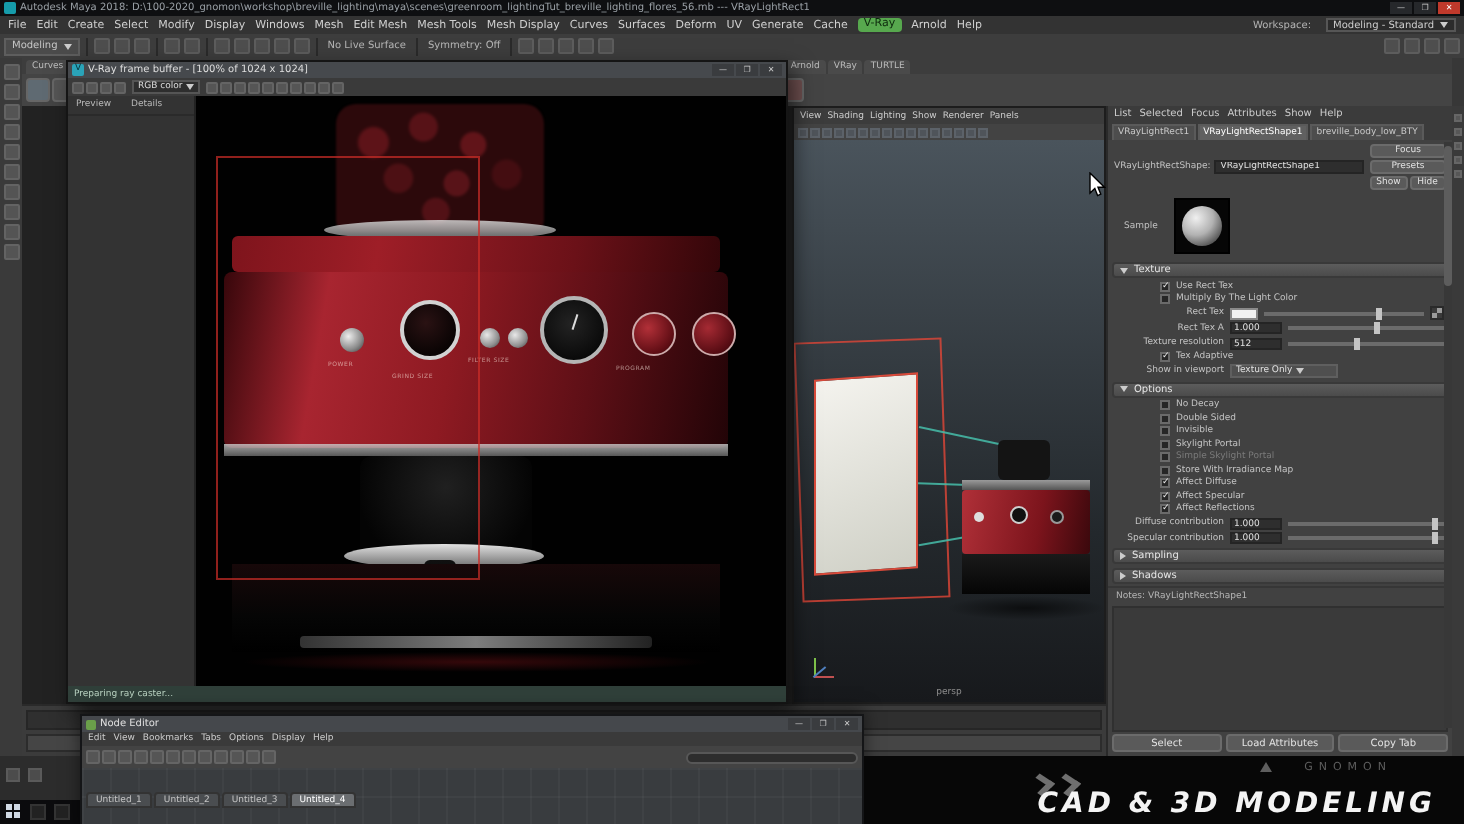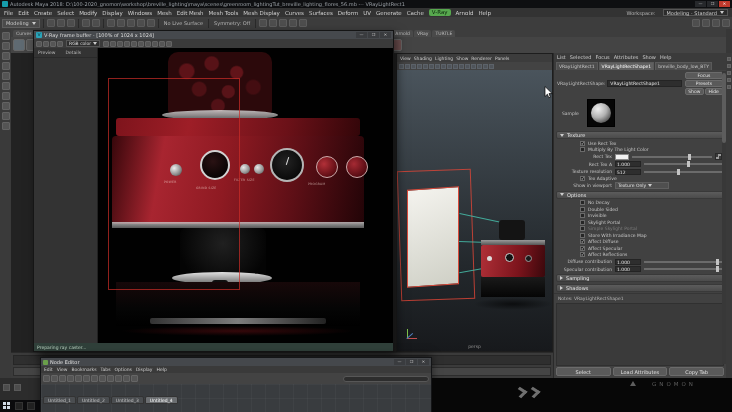--- a/index.html
+++ b/index.html
@@ -675,20 +675,21 @@
         <span class="ne-tab active">Untitled_4</span>
       </div>
     </div>
   </div>
 
   <div class="gnomon">
     <span class="chev" style="left:84px;top:10px;"></span>
     <span class="chev" style="left:97px;top:10px;"></span>
     <span class="gn-tri"></span>
     <span class="gn-brand">GNOMON</span>
+    <span class="gn-caption">CAD &amp; 3D MODELING</span>
   </div>
 
   <div class="cursor">
     <svg width="9" height="13" viewBox="0 0 9 13">
         <path d="M1,0.5 L1,10.5 L3.4,8.2 L4.8,11.8 L6.4,11.1 L5,7.6 L8.2,7.6 Z" fill="#ffffff" stroke="#000000" stroke-width="0.7"></path>
       </svg>
   </div>
 
 </div>
 

